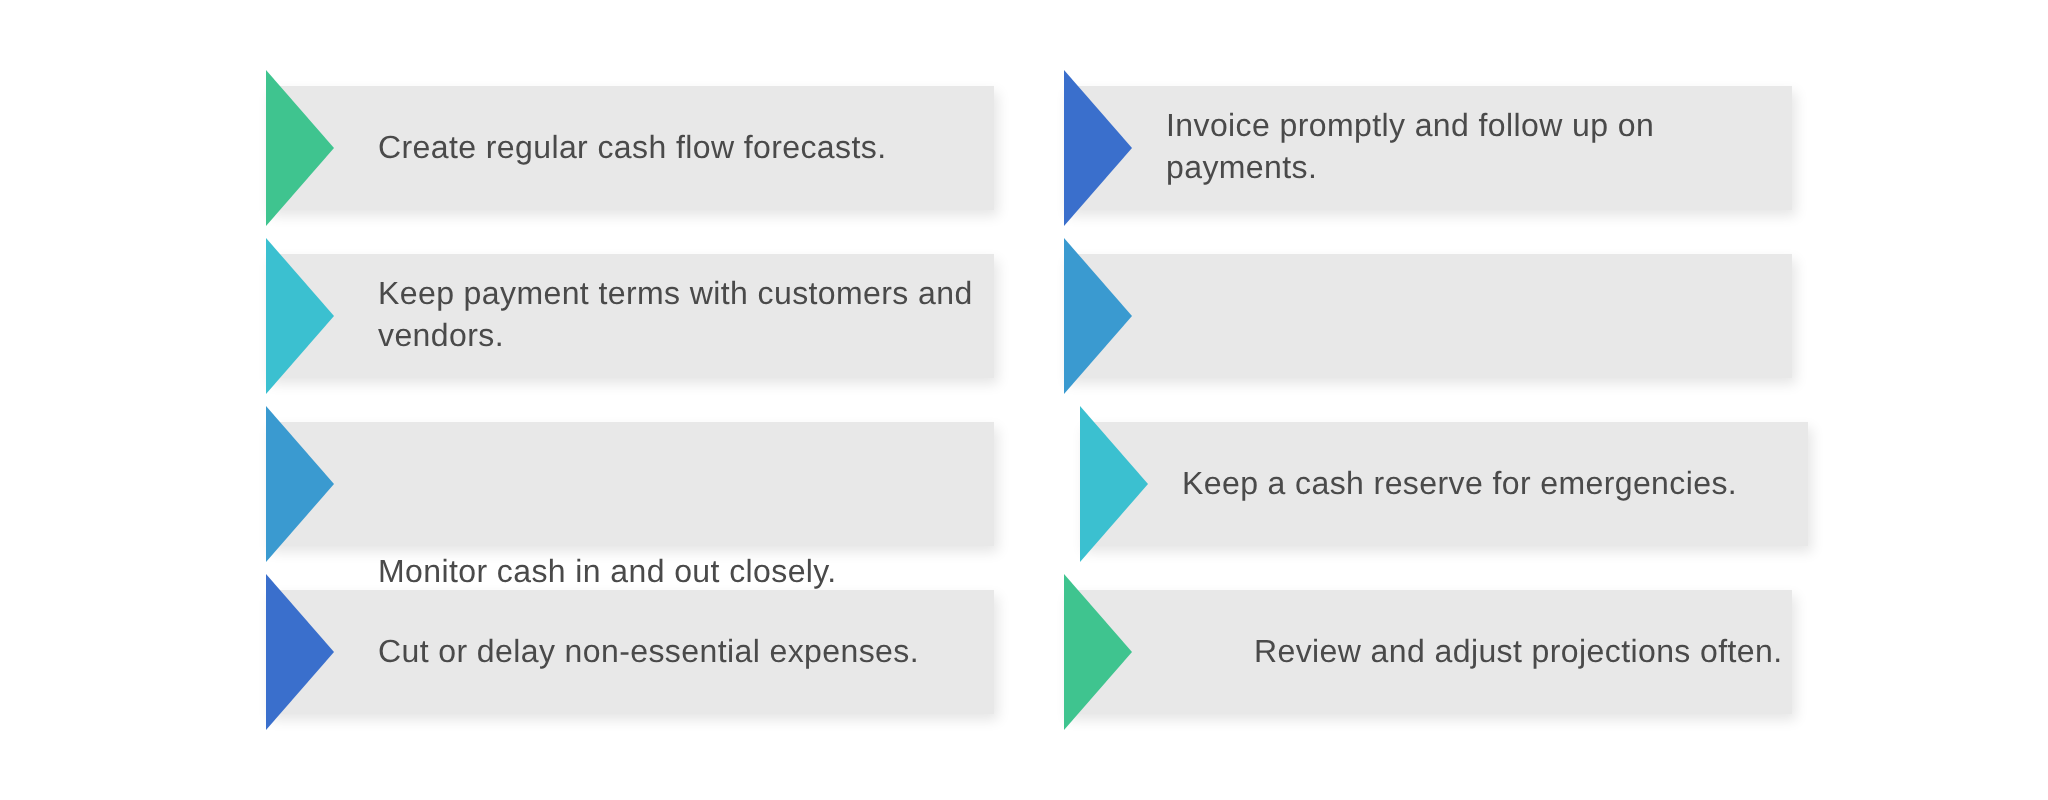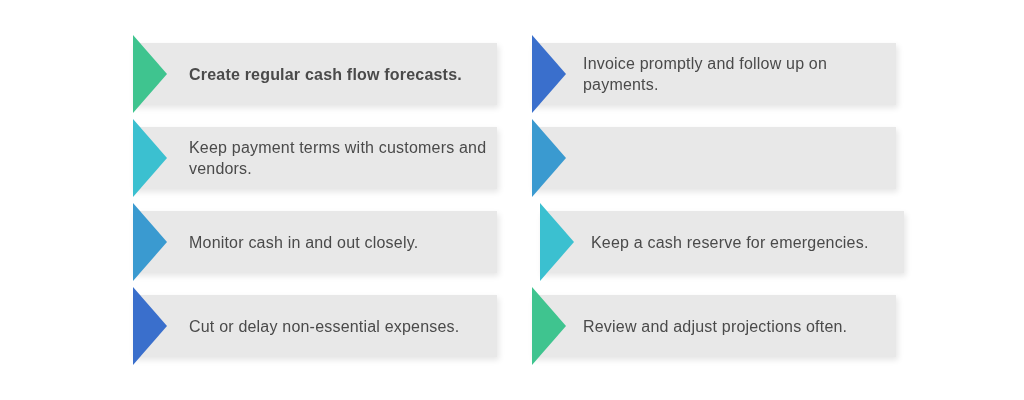--- a/index.html
+++ b/index.html
@@ -50,36 +50,36 @@
       font-size: 16px;
       line-height: 21px;
       color: #4a4a4a;
       letter-spacing: 0.2px;
     }
     .item.right .text { left: 51px; width: 310px; }
   </style>
 </head>
 <body>
 
-<div class="item left" style="left:133px; top:35px;font-weight:bold;">
+<div class="item left" style="left:133px; top:35px;">
   <div class="box" style="background: rgb(232, 232, 232);"></div>
   <div class="arrow" style="border-left-color: rgb(63, 196, 143);"></div>
   <div class="text" style="color: rgb(74, 74, 74);">Create regular cash flow forecasts.</div>
 </div>
 
 <div class="item left" style="left:133px; top:119px;">
   <div class="box" style="background: rgb(232, 232, 232);"></div>
   <div class="arrow" style="border-left-color: rgb(59, 192, 208);"></div>
   <div class="text" style="color: rgb(74, 74, 74);">Keep payment terms with customers and vendors.</div>
 </div>
 
 <div class="item left" style="left:133px; top:203px;">
   <div class="box" style="background: rgb(232, 232, 232);"></div>
   <div class="arrow" style="border-left-color: rgb(58, 154, 208);"></div>
-  <div class="text" style="color: rgb(74, 74, 74);">Monitor cash in and out closely.</div>
+  <div class="text" style="color: rgb(74, 74, 74); margin-top: 44px;">Monitor cash in and out closely.</div>
 </div>
 
 <div class="item left" style="left:133px; top:287px;">
   <div class="box" style="background: rgb(232, 232, 232);"></div>
   <div class="arrow" style="border-left-color: rgb(58, 111, 204);"></div>
   <div class="text" style="color: rgb(74, 74, 74); text-align: center;">Cut or delay non-essential expenses.</div>
 </div>
 
 <div class="item right" style="left:532px; top:35px;">
   <div class="box" style="background: rgb(232, 232, 232);"></div>
@@ -94,14 +94,14 @@
 
 <div class="item right" style="left:540px; top:203px;text-decoration:underline;">
   <div class="box" style="background: rgb(232, 232, 232);"></div>
   <div class="arrow" style="border-left-color: rgb(59, 192, 208);"></div>
   <div class="text" style="color: rgb(74, 74, 74);">Keep a cash reserve for emergencies.</div>
 </div>
 
 <div class="item right" style="left:532px; top:287px;">
   <div class="box" style="background: rgb(232, 232, 232);"></div>
   <div class="arrow" style="border-left-color: rgb(63, 196, 143);"></div>
-  <div class="text" style="color: rgb(74, 74, 74);">Review and adjust projections often.</div>
+  <div class="text" style="color: rgb(74, 74, 74); margin-left: 44px;">Review and adjust projections often.</div>
 </div>
 
 </body></html>

